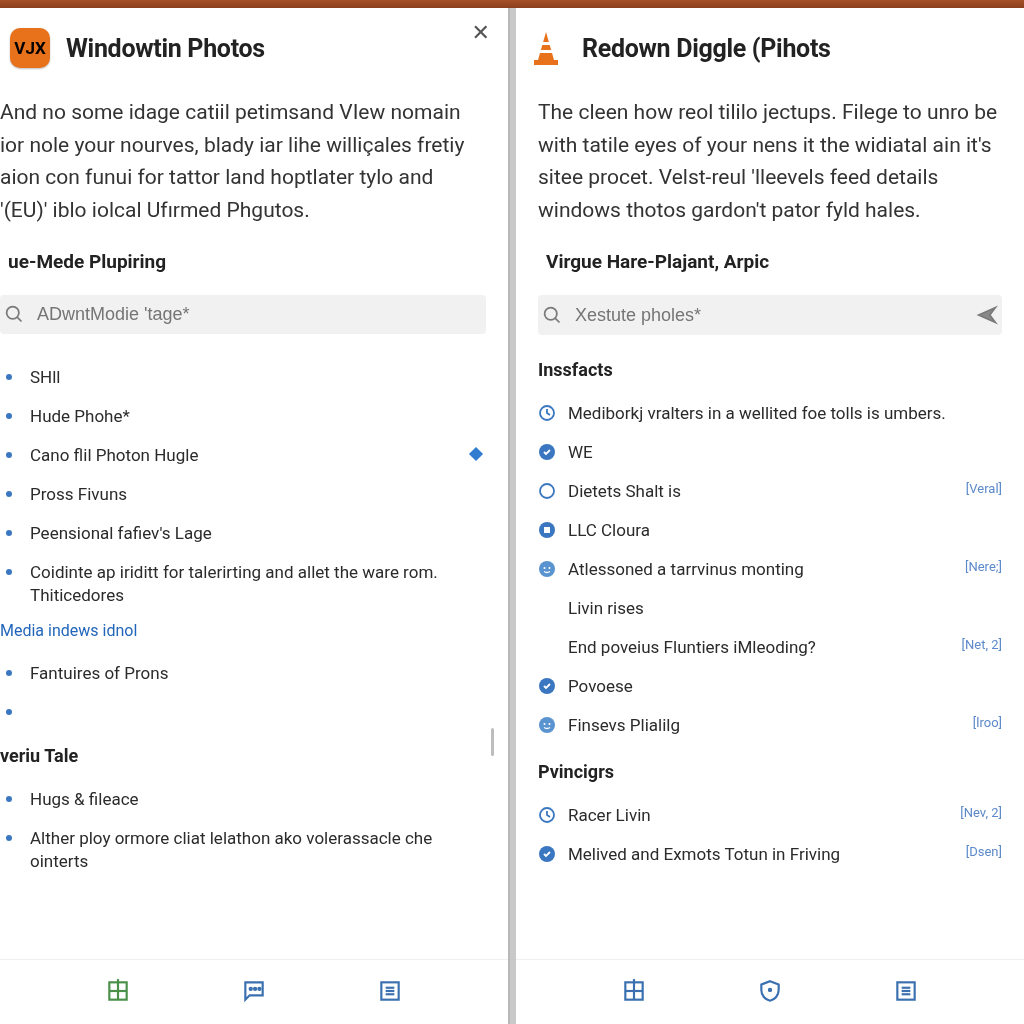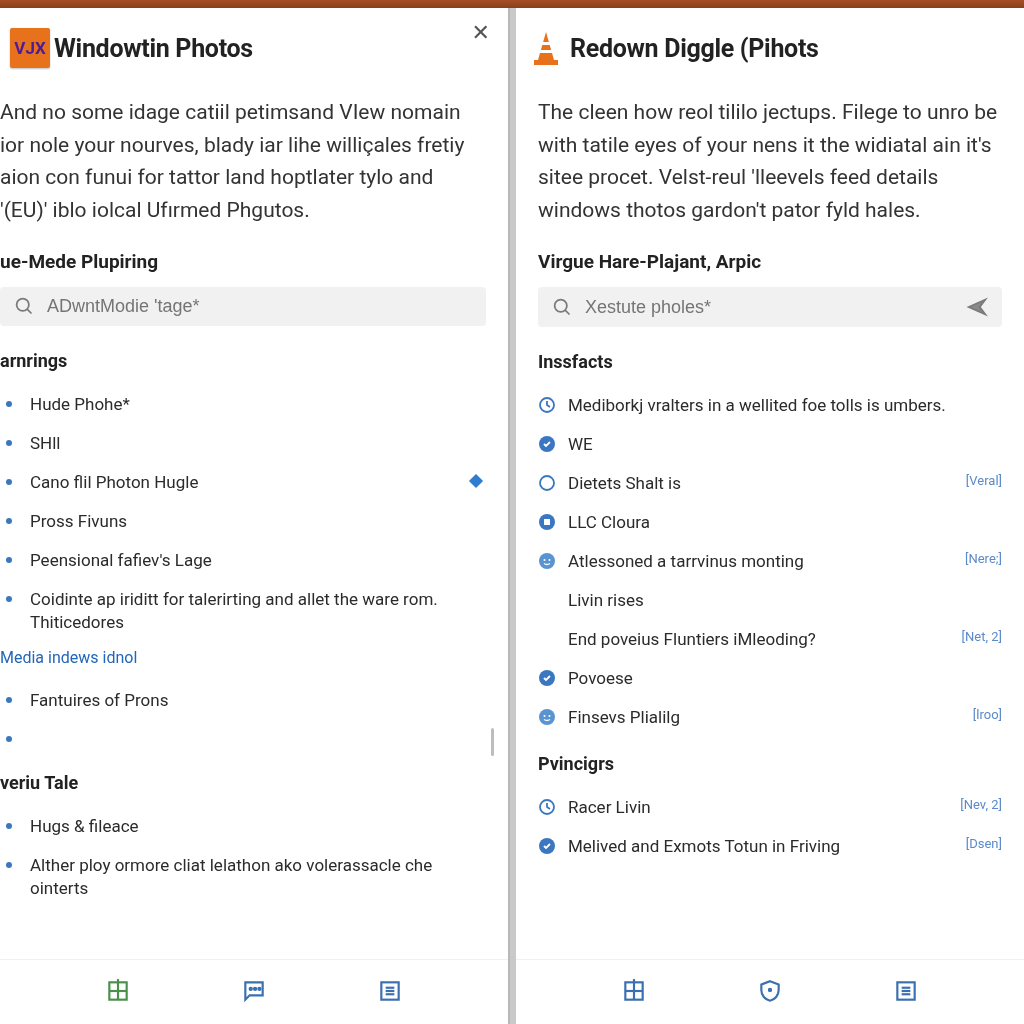--- a/index.html
+++ b/index.html
@@ -3,32 +3,32 @@
 <meta charset="utf-8">
 <style>
 * { margin: 0; padding: 0; box-sizing: border-box; }
 body { font-family: -apple-system, BlinkMacSystemFont, "Segoe UI", Roboto, Arial, sans-serif; background: #d0d0d0; width: 1024px; height: 1024px; overflow: hidden; }
 .topbar { height: 8px; background: linear-gradient(#a55028, #8a3f1c); }
 .container { display: flex; height: calc(100% - 8px); background: #c9c9c9; }
 .panel { flex: 1; background: #fff; display: flex; flex-direction: column; overflow: hidden; position: relative; }
 .panel.left { border-right: 2px solid #b8b8b8; margin-right: 3px; }
 .panel.right { margin-left: 3px; }
 .phead { display: flex; align-items: center; padding: 20px 22px 10px 10px; position: relative; }
-.logo-sq { width: 40px; height: 40px; background: #e8711c; color: #4c1d95; font-weight: 700; font-size: 17px; display: flex; align-items: center; justify-content: center; border-radius: 2px; box-shadow: 0 1px 2px rgba(0,0,0,.25); }
+.logo-sq { width: 40px; height: 40px; background: #e8711c; color: #000000; font-weight: 700; font-size: 17px; display: flex; align-items: center; justify-content: center; border-radius: 10px; box-shadow: 0 1px 2px rgba(0,0,0,.25); }
 .cone { width: 40px; height: 40px; position: relative; }
 .cone svg { width: 100%; height: 100%; }
-.ptitle { font-size: 25px; font-weight: 700; color: #222; margin-left: 4px; letter-spacing: -0.3px; }
+.ptitle { font-size: 25px; font-weight: 700; color: #222; margin-left: 16px; letter-spacing: -0.3px; }
 .close-x { position: absolute; top: 12px; right: 18px; font-size: 22px; color: #555; cursor: pointer; }
 .body { padding: 0 22px 0 0; overflow: hidden; flex: 1; }
 .left .body { padding-left: 0; }
 .desc { font-size: 21px; line-height: 1.55; color: #333; margin: 18px 0 24px 0; }
 .left .desc { padding-right: 18px; }
 .right .body { padding-left: 22px; }
-.subhead { font-size: 19px; font-weight: 700; color: #222; margin-bottom: 14px; }
-.search { display: flex; align-items: center; background: #f1f1f1; border-radius: 4px; padding: 9px 14px; margin-bottom: 24px; position: relative; }
+.subhead { font-size: 19px; font-weight: 700; color: #222; margin-bottom: 22px; padding-left: 8px; }
+.search { display: flex; align-items: center; background: #f1f1f1; border-radius: 4px; padding: 9px 4px; margin-bottom: 24px; position: relative; }
 .search svg { width: 21px; height: 21px; stroke: #7a7a7a; fill: none; stroke-width: 2; }
 .search input { border: none; background: transparent; font-size: 18px; color: #666; margin-left: 12px; flex: 1; outline: none; }
 .search .send { width: 22px; height: 22px; fill: #8a8a8a; }
 .sechead { font-size: 18px; font-weight: 700; color: #222; margin: 8px 0 14px 0; }
 ul.items { list-style: none; }
 ul.items li { display: flex; align-items: flex-start; padding: 8px 0; font-size: 17px; color: #2b2b2b; line-height: 1.35; }
 ul.items li .bullet { width: 18px; height: 18px; margin-right: 12px; margin-top: 2px; flex-shrink: 0; display: flex; align-items: center; justify-content: center; }
 ul.items li .bullet svg { width: 18px; height: 18px; }
 ul.items li .itext { flex: 1; }
 ul.items li .badge { font-size: 13px; color: #5b89c9; margin-left: 8px; }
@@ -54,37 +54,36 @@
     <div class="body">
       <p class="desc">And no some idage catiil petimsand VIew nomain ior nole your nourves, blady iar lihe williçales fretiy aion con funui for tattor land hoptlater tylo and '(EU)' iblo iolcal Ufırmed Phgutos.</p>
       <div class="subhead">ue-Mede Plupiring</div>
       <div class="search">
         <svg viewBox="0 0 24 24">
             <circle cx="10" cy="10" r="7"></circle>
             <line x1="20" y1="20" x2="15" y2="15"></line>
           </svg>
         <input placeholder="ADwntModie 'tage*" style="">
       </div>
-      <div class="sechead">arnrings</div>
       <ul class="items" id="left-s1">
           <li>
             <span class="bullet">
               <svg viewBox="0 0 18 18">
                 <circle cx="9" cy="9" r="3" fill="#3a77c0"></circle>
               </svg>
             </span>
+            <span class="itext">SHll</span>
+          </li>
+          <li>
+            <span class="bullet">
+              <svg viewBox="0 0 18 18">
+                <circle cx="9" cy="9" r="3" fill="#3a77c0"></circle>
+              </svg>
+            </span>
             <span class="itext">Hude Phohe*</span>
-          </li>
-          <li>
-            <span class="bullet">
-              <svg viewBox="0 0 18 18">
-                <circle cx="9" cy="9" r="3" fill="#3a77c0"></circle>
-              </svg>
-            </span>
-            <span class="itext">SHll</span>
           </li>
           <li>
             <span class="bullet">
               <svg viewBox="0 0 18 18">
                 <circle cx="9" cy="9" r="3" fill="#3a77c0"></circle>
               </svg>
             </span>
             <span class="itext">Cano flil Photon Hugle</span>
             <span class="diamond"><svg viewBox="0 0 20 20">
                 <rect x="5" y="5" width="10" height="10" fill="#2f7cd0" transform="rotate(45 10 10)"></rect>

